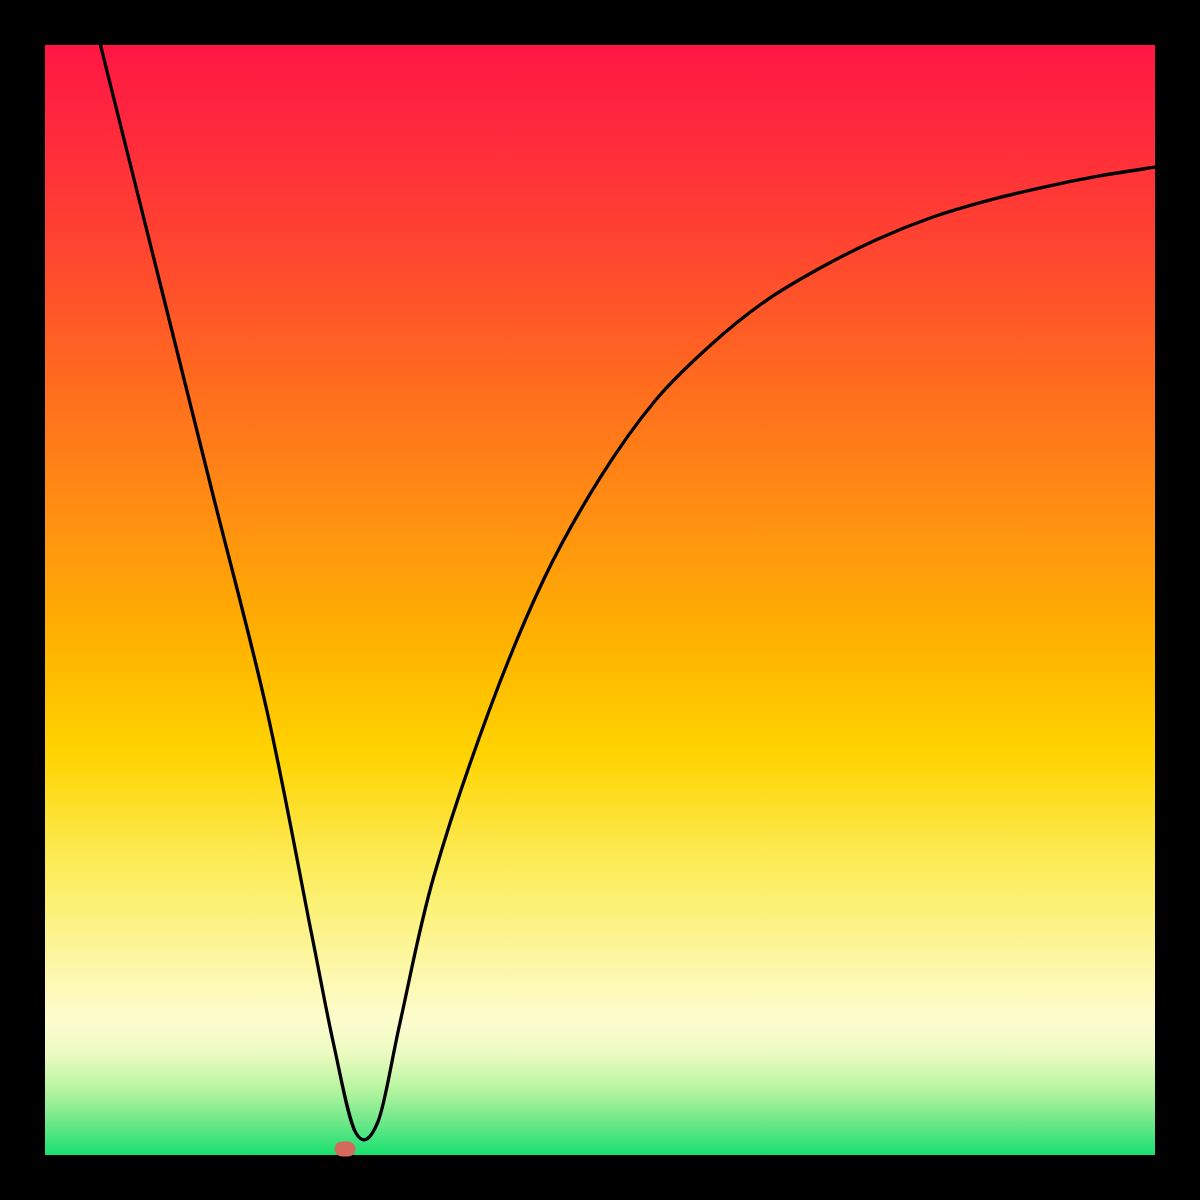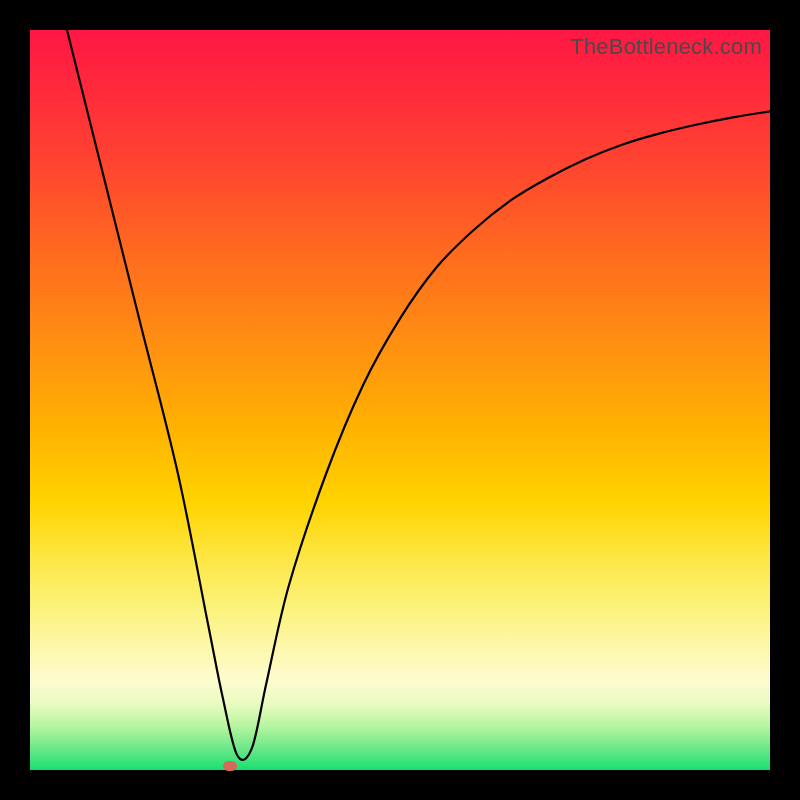--- a/index.html
+++ b/index.html
@@ -66,21 +66,20 @@
     border-radius: 5px;
     transform: translate(-50%, -50%);
   }
 </style>
 </head>
 <body>
 
 <div class="frame">
   <div class="plot">
 
-    <div class="attribution">TheBottleneck.com</div>
 
     <svg class="curve" viewBox="0 0 740 740" preserveAspectRatio="none">
       <path fill="none" stroke="#000000" stroke-width="2.2" stroke-linecap="round" stroke-linejoin="round" d="M 37 0 C 43.166666666666664 24.666666666666668, 61.666666666666664 98.66666666666666, 74 148 C 86.33333333333333 197.33333333333334, 98.66666666666667 246.66666666666666, 111 296 C 123.33333333333333 345.3333333333333, 136.9 394.6666666666667, 148 444 C 159.1 493.3333333333333, 170.2 555, 177.6 592 C 185 629, 187.46666666666667 643.8, 192.4 666 C 197.33333333333334 688.2, 202.26666666666668 716.5666666666667, 207.20000000000002 725.2 C 212.13333333333335 733.8333333333334, 217.06666666666666 730.1333333333333, 222 717.8 C 226.93333333333334 705.4666666666666, 230.63333333333335 678.3333333333334, 236.8 651.2 C 242.96666666666667 624.0666666666667, 249.13333333333333 589.5333333333333, 259 555 C 268.8666666666667 520.4666666666667, 283.6666666666667 477.3, 296 444 C 308.3333333333333 410.7, 320.6666666666667 381.09999999999997, 333 355.2 C 345.3333333333333 329.3, 357.66666666666663 308.33333333333337, 370 288.6 C 382.33333333333337 268.8666666666667, 394.66666666666674 251.59999999999994, 407.00000000000006 236.79999999999995 C 419.33333333333337 221.99999999999997, 431.6666666666667 210.90000000000006, 444 199.80000000000007 C 456.3333333333333 188.70000000000007, 468.6666666666667 178.8333333333333, 481 170.19999999999993 C 493.3333333333333 161.56666666666658, 505.6666666666667 154.78333333333333, 518 148 C 530.3333333333334 141.21666666666667, 542.6666666666666 135.04999999999998, 555 129.5 C 567.3333333333334 123.95, 579.6666666666666 119.01666666666671, 592 114.70000000000005 C 604.3333333333334 110.38333333333338, 616.6666666666666 106.93000000000002, 629 103.60000000000002 C 641.3333333333334 100.27000000000002, 653.6666666666666 97.43333333333335, 666 94.72000000000003 C 678.3333333333334 92.0066666666667, 690.6666666666666 89.54000000000006, 703 87.32000000000005 C 715.3333333333334 85.10000000000004, 733.8333333333334 82.38666666666666, 740 81.39999999999998"></path>
     </svg>
 
     <div class="marker" style="left: 199.8px; top: 736.3px; background: rgb(212, 106, 90);"></div>
 
   </div>
 </div>
 

